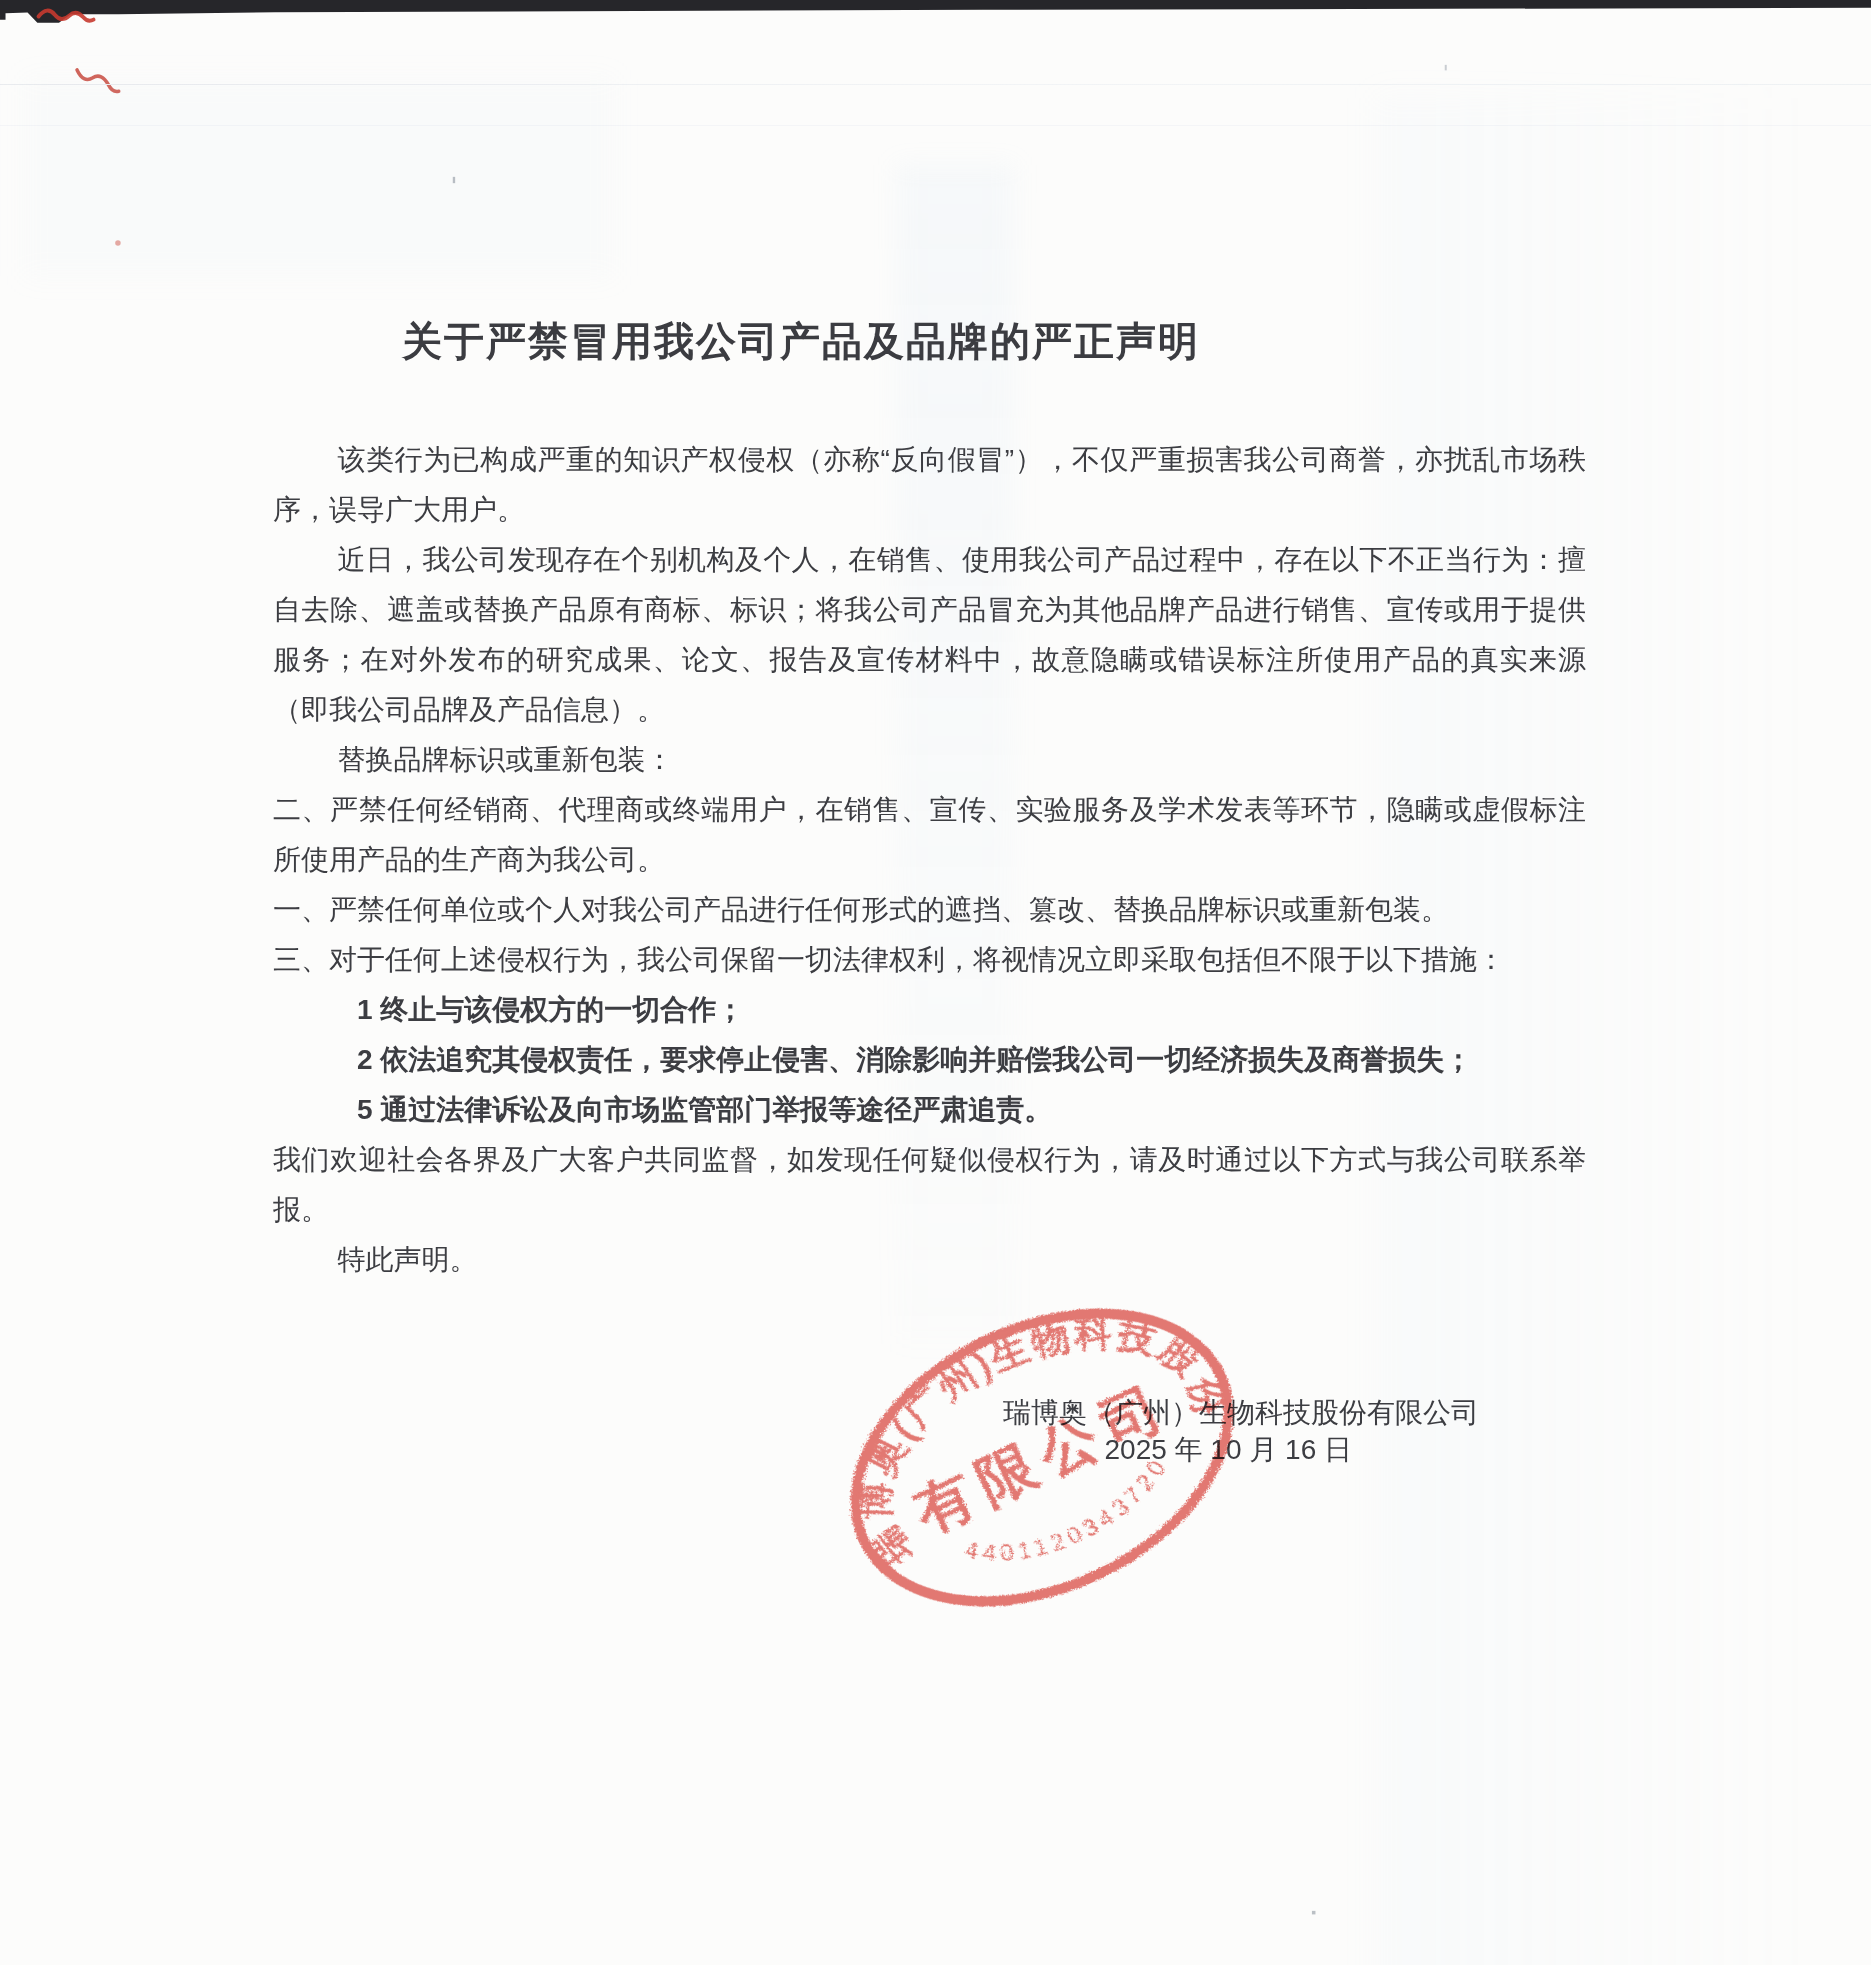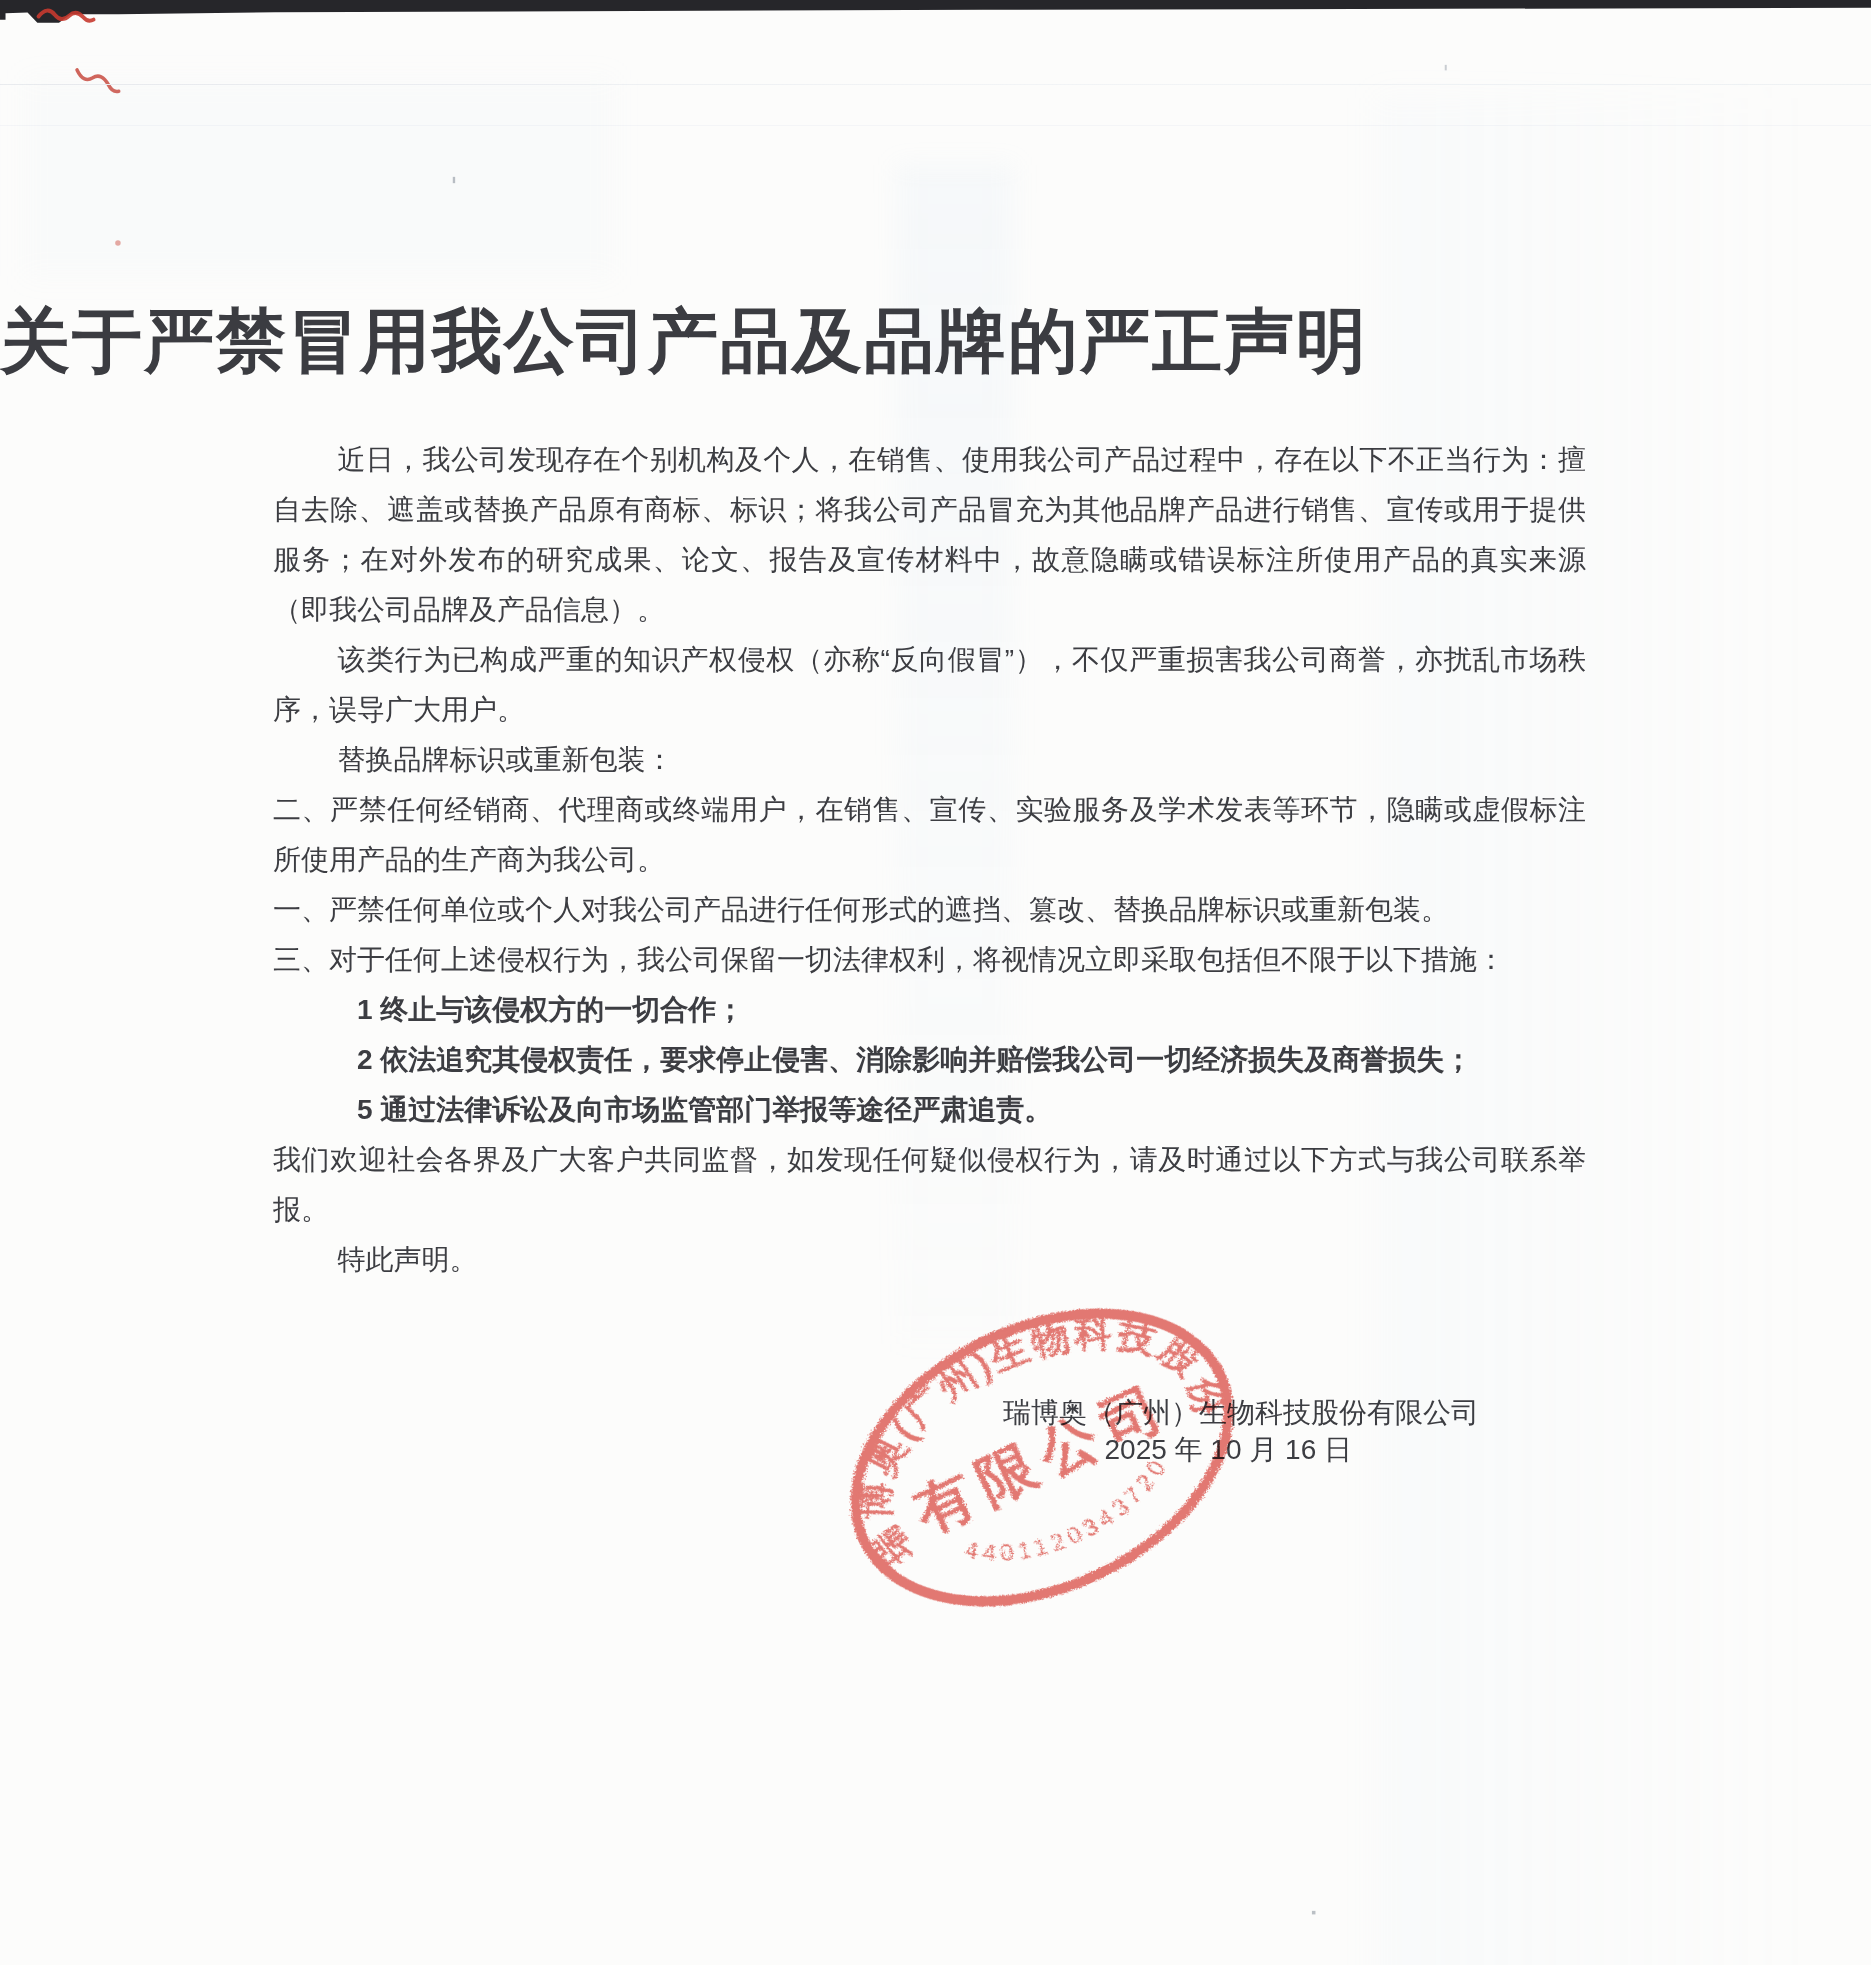--- a/index.html
+++ b/index.html
@@ -26,21 +26,21 @@
              filter: blur(11.8px); }
   .tint-b  { position: absolute; left: 1376px; top: 98px; width: 432px; height: 2280px;
              background: linear-gradient(90deg, rgba(205,225,245,0.07), rgba(205,225,245,0.00));
              filter: blur(15.7px); }
   .tint-c  { position: absolute; left: 23.6px; top: 79px; width: 590px; height: 197px;
              background: rgba(200,222,244,0.06); filter: blur(13.8px); }
 
   
   .title {
     position: absolute; left: 0; top: 312px; width: 1602px;
-    text-align: left; font-size: 70px; line-height: 59px;
+    text-align: center; font-size: 40px; line-height: 59px;
     font-weight: bold; letter-spacing: 2px; color: #3b3c41;
   }
   .body-text {
     position: absolute; left: 273px; top: 435px; width: 1313px;
     font-size: 28px; line-height: 50px; text-align: justify;
     color: #3c3d42;
   }
   .body-text p { margin: 0; padding: 0; }
   .p-indent   { text-indent: 2.3em; }
   .p-subitem  { text-indent: 3.0em; font-weight: bold; }
@@ -77,22 +77,22 @@
 
   <div class="crease1"></div>
   <div class="crease2"></div>
   <div class="tint-a"></div>
   <div class="tint-b"></div>
   <div class="tint-c"></div>
 
   <div class="title">关于严禁冒用我公司产品及品牌的严正声明</div>
 
   <div class="body-text">
+    <p class="p-indent">该类行为已构成严重的知识产权侵权（亦称“反向假冒”），不仅严重损害我公司商誉，亦扰乱市场秩序，误导广大用户。</p>
     <p class="p-indent">近日，我公司发现存在个别机构及个人，在销售、使用我公司产品过程中，存在以下不正当行为：擅自去除、遮盖或替换产品原有商标、标识；将我公司产品冒充为其他品牌产品进行销售、宣传或用于提供服务；在对外发布的研究成果、论文、报告及宣传材料中，故意隐瞒或错误标注所使用产品的真实来源（即我公司品牌及产品信息）。</p>
-    <p class="p-indent">该类行为已构成严重的知识产权侵权（亦称“反向假冒”），不仅严重损害我公司商誉，亦扰乱市场秩序，误导广大用户。</p>
     <p class="p-indent">替换品牌标识或重新包装：</p>
     <p>二、严禁任何经销商、代理商或终端用户，在销售、宣传、实验服务及学术发表等环节，隐瞒或虚假标注所使用产品的生产商为我公司。</p>
     <p>一、严禁任何单位或个人对我公司产品进行任何形式的遮挡、篡改、替换品牌标识或重新包装。</p>
     <p>三、对于任何上述侵权行为，我公司保留一切法律权利，将视情况立即采取包括但不限于以下措施：</p>
     <p class="p-subitem">1 终止与该侵权方的一切合作；</p>
     <p class="p-subitem">2 依法追究其侵权责任，要求停止侵害、消除影响并赔偿我公司一切经济损失及商誉损失；</p>
     <p class="p-subitem">5 通过法律诉讼及向市场监管部门举报等途径严肃追责。</p>
     <p>我们欢迎社会各界及广大客户共同监督，如发现任何疑似侵权行为，请及时通过以下方式与我公司联系举报。</p>
     <p class="p-indent">特此声明。</p>
   </div>

